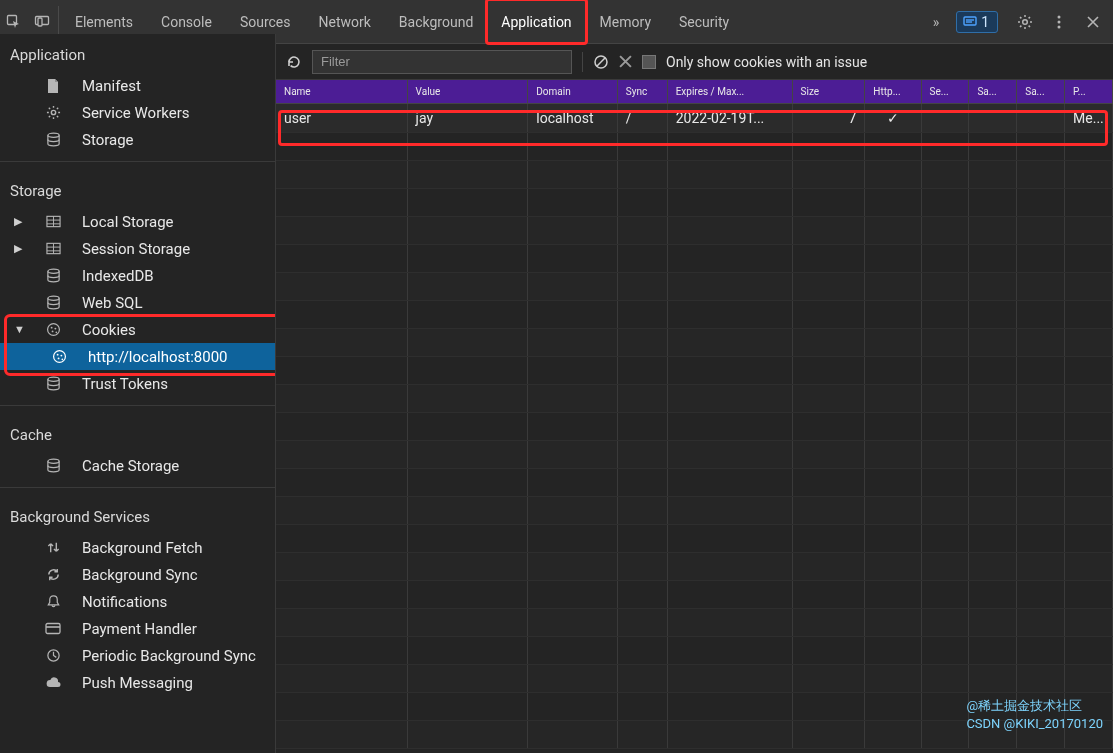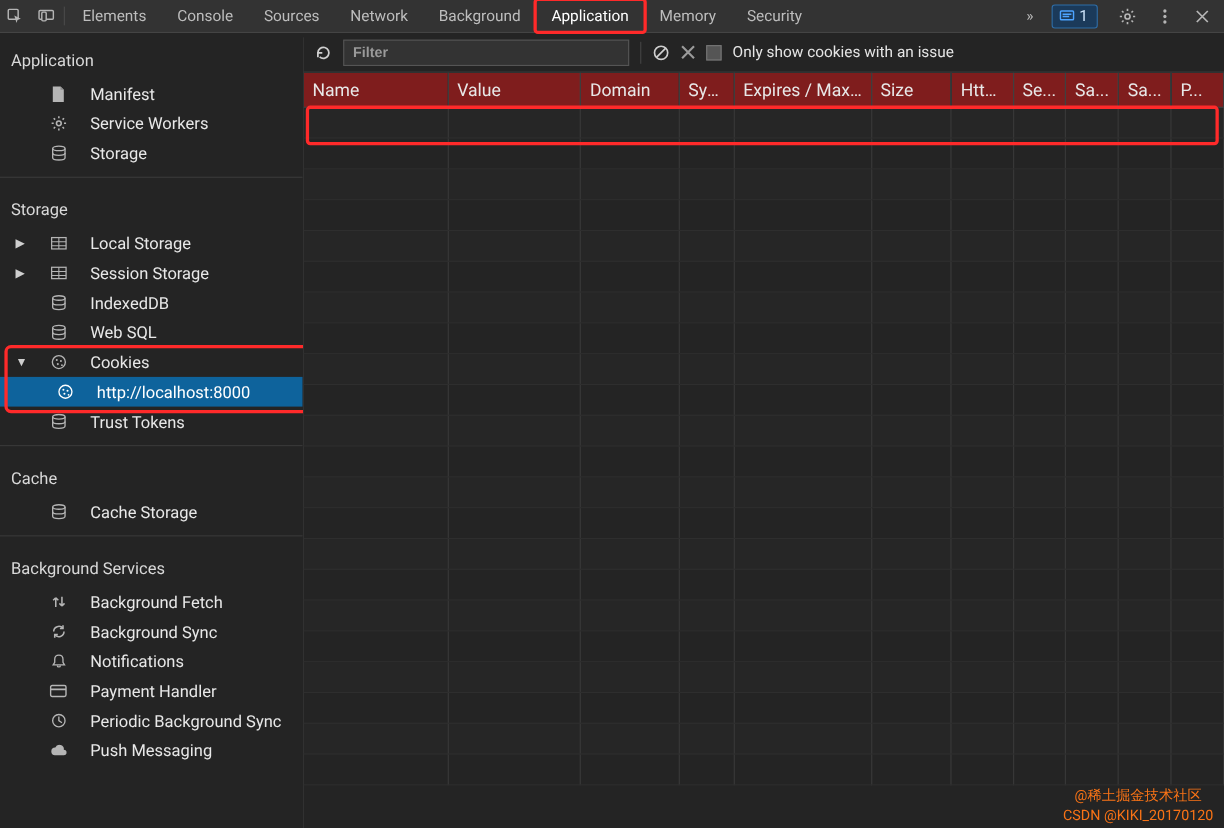--- a/index.html
+++ b/index.html
@@ -11,21 +11,21 @@
     color: #e8e8e8;
     font-family: "Segoe UI", Roboto, Arial, sans-serif;
     font-size: 14px;
     overflow: hidden;
     display: flex;
     flex-direction: column;
   }
 
   
   .tabbar {
-    height: 30px;
+    height: 44px;
     background: #333333;
     display: flex;
     align-items: stretch;
     border-bottom: 1px solid #444;
     color: #bdbdbd;
     position: relative;
   }
   .tabbar .ic-btn {
     width: 28px;
     display: flex;
@@ -90,21 +90,20 @@
     margin-left: 276px; 
   }
   .filter-input {
     background: #333333;
     border: 1px solid #555;
     color: #f9a8d4;
     height: 24px;
     width: 260px;
     padding: 0 8px;
     font-size: 13px;
-    font-weight: bold;
   }
   .filter-input::placeholder { color: #9a9a9a; }
   .toolbar .vsep { width: 1px; height: 20px; background: #444; }
   .chk {
     width: 14px; height: 14px; background: #555; border: 1px solid #777;
   }
   .toolbar-label { color: #e5e5e5; font-size: 14px; }
   .sidebar {
     width: 276px;
     border-right: 1px solid #3a3a3a;
@@ -169,28 +168,28 @@
     position: relative;
     flex: 1;
     overflow: auto;
   }
   table.grid {
     border-collapse: collapse;
     width: 100%;
     table-layout: fixed;
   }
   .grid th {
-    background: #7f1d1d;
+    background: #4c1d95;
     color: #e8e8e8;
     text-align: left;
     font-weight: normal;
     padding: 6px 8px;
     border-right: 1px solid #444;
     border-bottom: 1px solid #444;
-    font-size: 16px;
+    font-size: 10px;
     overflow: hidden;
     text-overflow: ellipsis;
     white-space: nowrap;
   }
   .grid td {
     padding: 6px 8px;
     border-right: 1px solid #3a3a3a;
     border-bottom: 1px solid #2e2e2e;
     font-size: 14px;
     color: #e8e8e8;
@@ -207,25 +206,25 @@
   .row-highlight {
     position: absolute;
     border: 3px solid #ff2a2a;
     border-radius: 4px;
     pointer-events: none;
   }
 
   .watermark {
     position: absolute;
     right: 10px;
-    bottom: 2px;
-    color: #f97316;
+    bottom: 20px;
+    color: #7dd3fc;
     font-size: 13px;
     pointer-events: none;
-    text-align: center;
+    text-align: left;
     line-height: 1.4;
   }
   .ic svg, .ic-btn svg { display: block; }
 </style>
 </head>
 <body>
 
 <div class="tabbar">
   <div class="ic-btn">
     <svg width="16" height="16" viewBox="0 0 16 16">
@@ -552,20 +551,33 @@
           <th>Expires / Max...</th>
           <th>Size</th>
           <th>Http...</th>
           <th>Se...</th>
           <th>Sa...</th>
           <th>Sa...</th>
           <th>P...</th>
         </tr>
       </thead>
       <tbody id="grid-body">
+          <tr class="data-row">
+            <td>user</td>
+            <td>jay</td>
+            <td>localhost</td>
+            <td>/</td>
+            <td>2022-02-19T...</td>
+            <td class="right">7</td>
+            <td class="center">✓</td>
+            <td class="center"></td>
+            <td></td>
+            <td></td>
+            <td>Me...</td>
+          </tr>
           <tr class="empty">
             <td></td>
             <td></td>
             <td></td>
             <td></td>
             <td></td>
             <td></td>
             <td></td>
             <td></td>
             <td></td>

